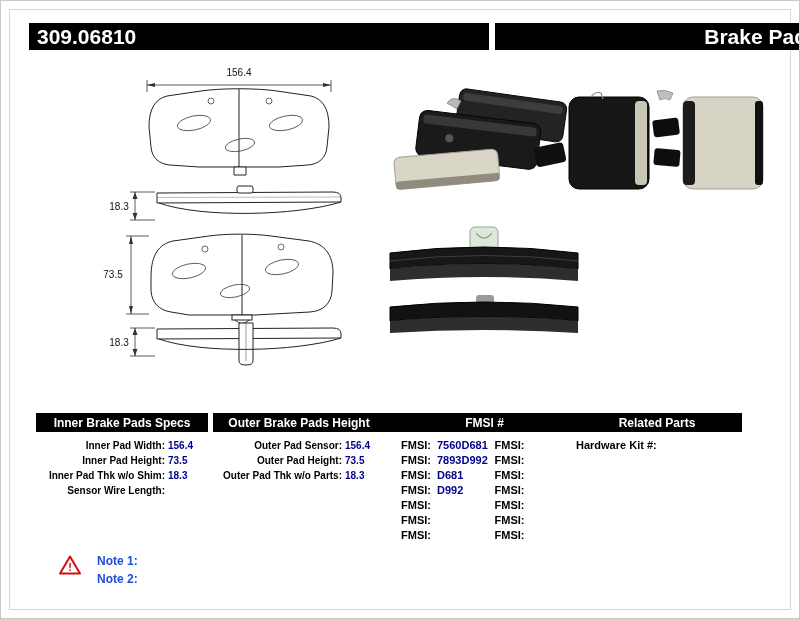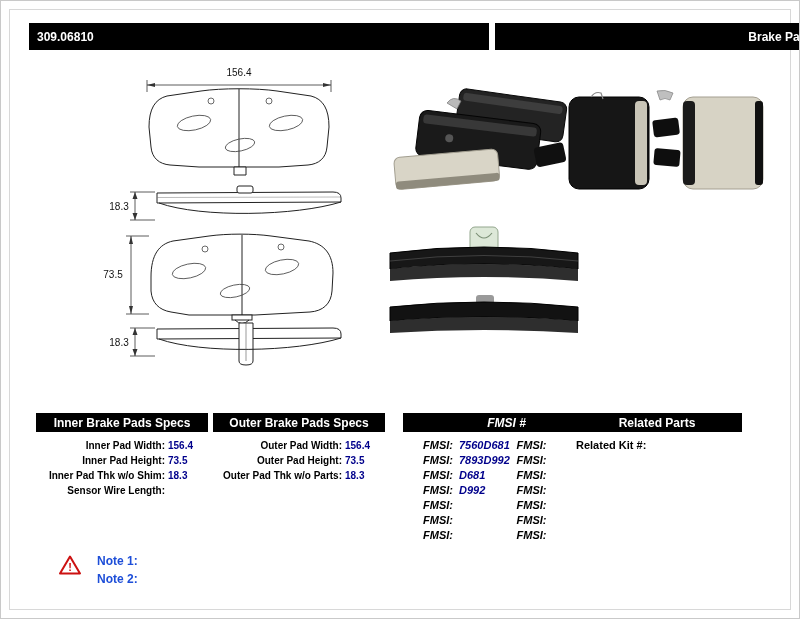--- a/index.html
+++ b/index.html
@@ -4,21 +4,21 @@
 <style>
   html,body { margin:0; padding:0; background:#fff; }
   .page {
     position:relative; width:800px; height:619px; background:#fff;
     font-family:"Liberation Sans", sans-serif; overflow:hidden;
     border:1px solid #c9c9c9; box-sizing:border-box;
   }
   .frame { position:absolute; inset:8px; border:1px solid #d8d8d8; pointer-events:none; }
   .hbar {
     position:absolute; top:22px; height:27px; background:#000; color:#fff;
-    display:flex; align-items:center; font-weight:bold; font-size:12px;
+    display:flex; align-items:center; font-weight:bold; font-size:21px;
     box-sizing:border-box;
   }
   .hbar.left  { left:28px;  width:460px; padding-left:8px; }
   .hbar.right { left:494px; width:312px; justify-content:flex-end; padding-right:0; }
   svg { position:absolute; overflow:visible; }
   svg text { font-family:"Liberation Sans", sans-serif; }
   .col { position:absolute; top:412px; }
   .thead {
     height:19px; background:#000; color:#fff; font-weight:bold; font-size:12px;
     display:flex; align-items:center; justify-content:center; border:1px solid #000;
@@ -191,38 +191,38 @@
         <span class="val">18.3</span>
       </div>
       <div class="specrow">
         <span class="lbl">Sensor Wire Length:</span>
         <span class="val"></span>
       </div>
     </div>
   </div>
 
   <div class="col" style="left:212px; width:172px;">
-    <div class="thead">Outer Brake Pads Specs</div>
+    <div class="thead">Outer Brake Pads Height</div>
     <div class="rows">
       <div class="specrow">
-        <span class="lbl">Outer Pad Width:</span>
+        <span class="lbl">Outer Pad Sensor:</span>
         <span class="val">156.4</span>
       </div>
       <div class="specrow">
         <span class="lbl">Outer Pad Height:</span>
         <span class="val">73.5</span>
       </div>
       <div class="specrow">
         <span class="lbl">Outer Pad Thk w/o Parts:</span>
         <span class="val">18.3</span>
       </div>
     </div>
   </div>
 
-  <div class="col" style="left:402px; width:207px;font-style:italic;">
+  <div class="col" style="left:380px; width:207px;">
     <div class="thead">FMSI #</div>
     <div class="rows">
       <div class="fmsirow">
         <span class="fmsigroup">
             <span class="flbl">FMSI:</span>
             <span class="fval">7560D681</span>
           </span>
         <span class="fmsigroup">
             <span class="flbl">FMSI:</span>
             <span class="fval"></span>
@@ -288,21 +288,21 @@
             <span class="fval"></span>
           </span>
       </div>
     </div>
   </div>
 
   <div class="col" style="left:571px; width:170px;">
     <div class="thead">Related Parts</div>
     <div class="rows">
       <div class="relrow">
-        <span class="lbl">Related Kit #:</span>
+        <span class="lbl">Hardware Kit #:</span>
         <span class="val"></span>
       </div>
     </div>
   </div>
 
   <div class="notes">
     <svg class="wtri" width="22" height="20" viewBox="0 0 22 20" style="position:static;">
       <polygon points="11,1.5 21,18.5 1,18.5" fill="#fff" stroke="#cc1111" stroke-width="2" stroke-linejoin="round"></polygon>
       <text x="11" y="16" text-anchor="middle" font-size="11" font-weight="bold" fill="#cc1111">!</text>
     </svg>

